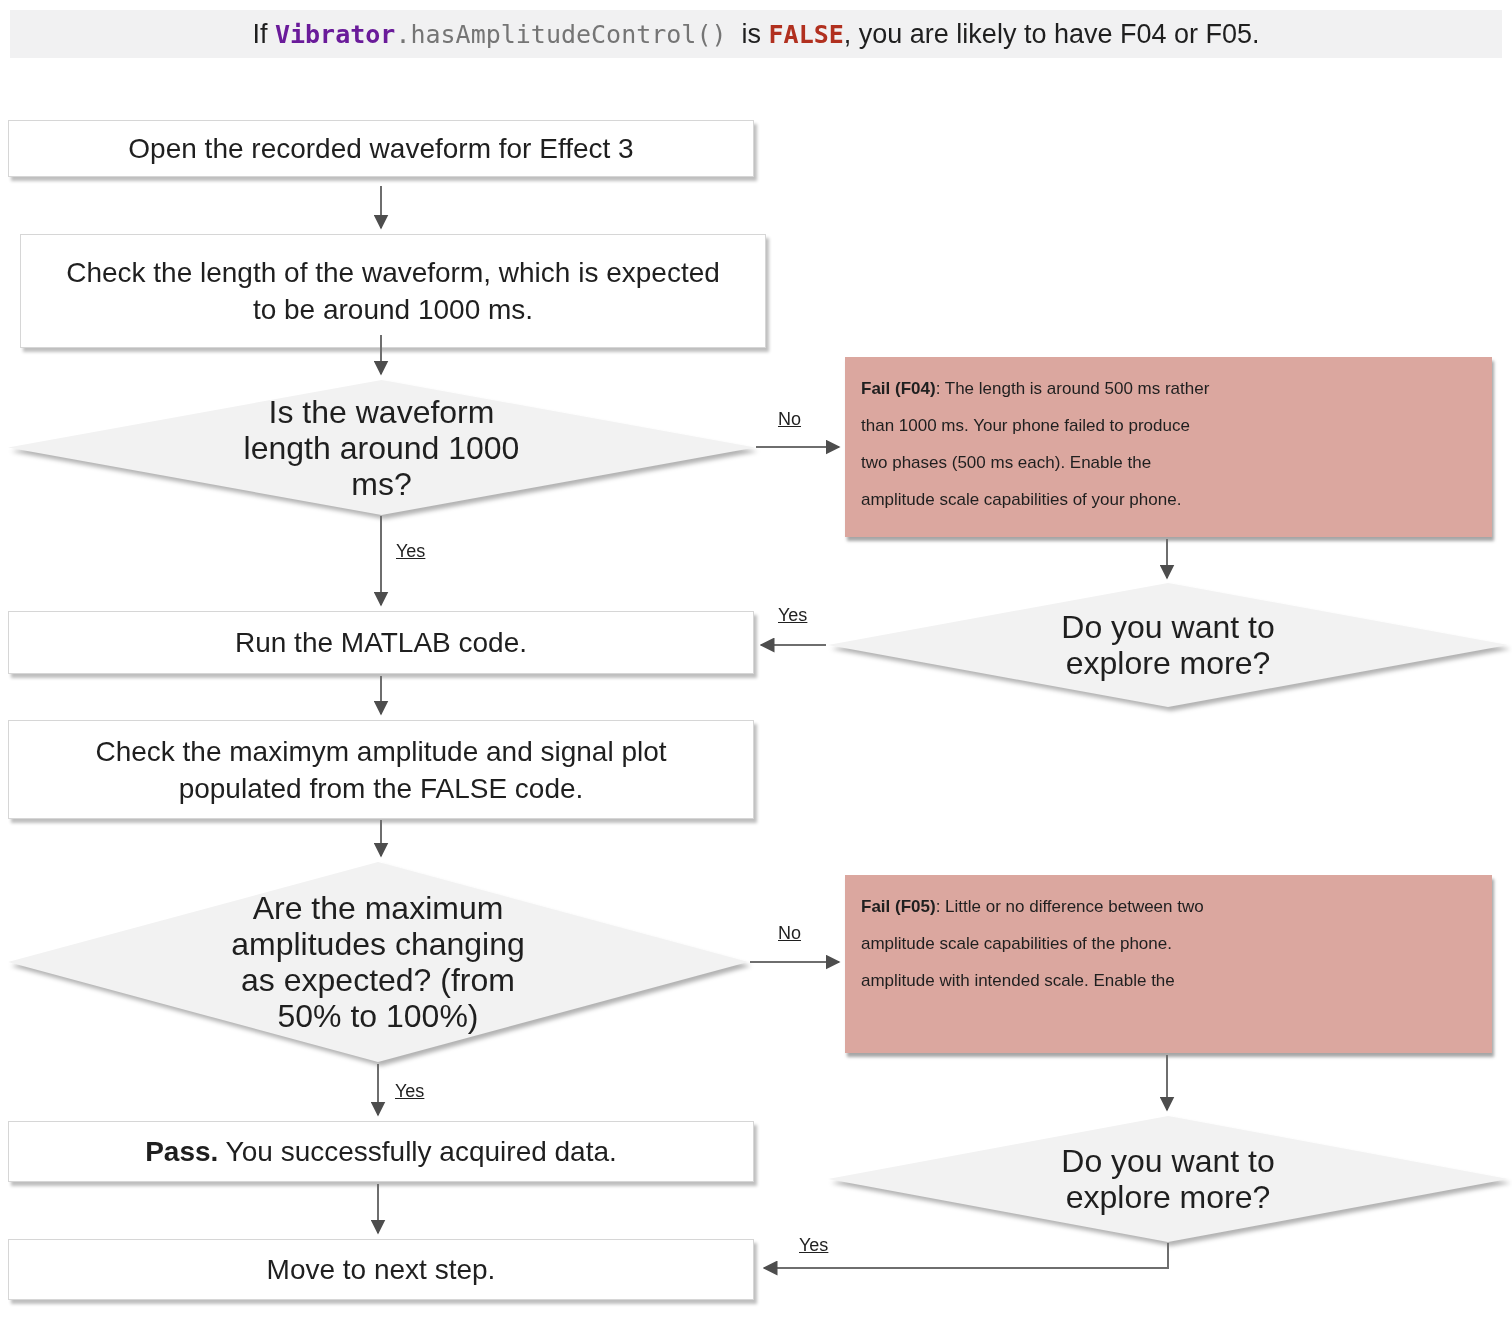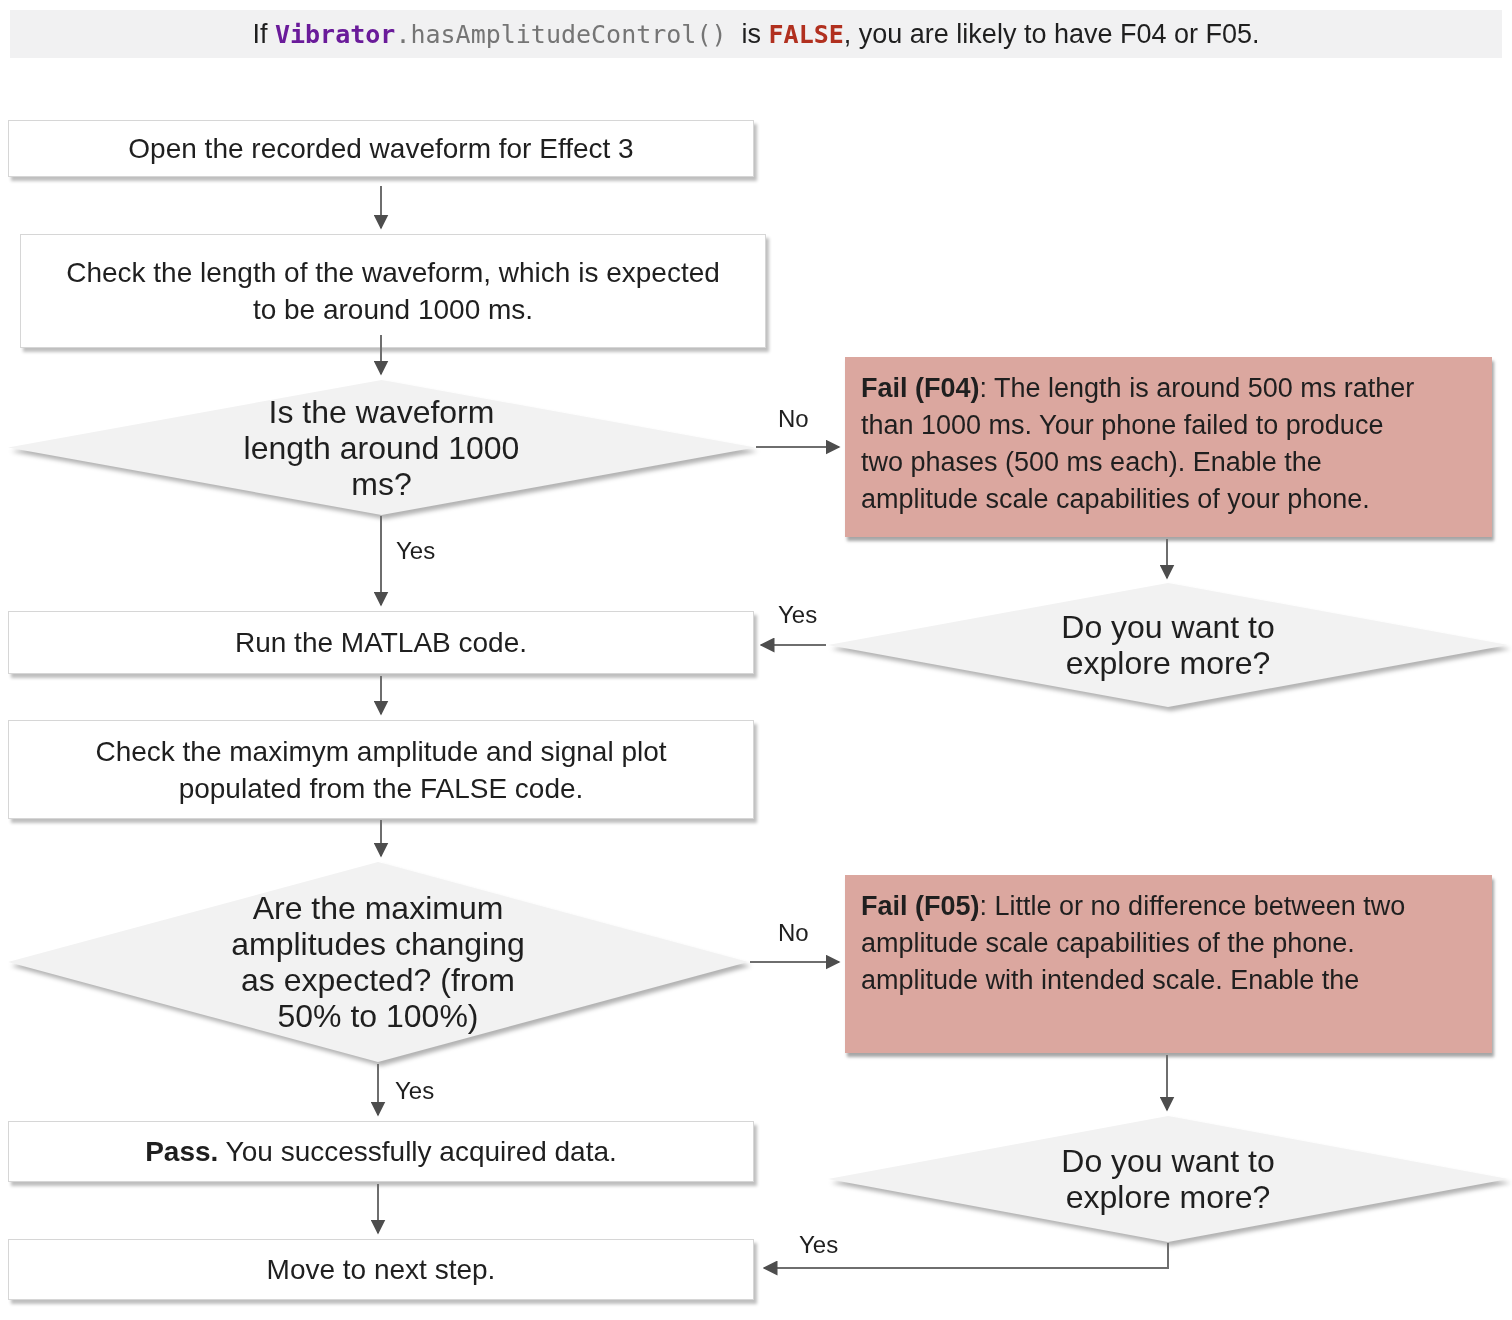--- a/index.html
+++ b/index.html
@@ -44,26 +44,26 @@
   }
   .diamond-inner{
     width:100%;height:100%;background:var(--diamond-bg);
     clip-path:polygon(50% 0, 100% 50%, 50% 100%, 0 50%);
     display:flex;align-items:center;justify-content:center;
     text-align:center;font-size:32px;line-height:36px;
   }
   .fail{
     position:absolute;background:var(--fail-bg);
     box-shadow:2px 4px 3px rgba(0,0,0,0.35);
-    padding:13px 16px;font-size:27px;line-height:37px;text-align:left;
+    padding:13px 16px;font-size:17px;line-height:37px;text-align:left;
   }
   .arrows{position:absolute;left:0;top:0;width:1512px;height:1320px;pointer-events:none;}
   .arrows line,.arrows polyline{stroke:var(--arrow);stroke-width:2;fill:none;}
   .arrows .head{fill:var(--arrowhead);}
-  .edge-label{position:absolute;font-size:24px;line-height:30px;}
+  .edge-label{position:absolute;font-size:18px;line-height:30px;text-decoration:underline;}
   b{font-weight:bold;}
 </style>
 </head>
 <body>
 
 <div class="banner">
   <span>If </span><span class="code code-class">Vibrator</span><span class="code code-method">.hasAmplitudeControl()</span><span>  is </span><span class="code code-false">FALSE</span><span>, you are likely to have F04 or F05.</span>
 </div>
 
 <div class="box" style="left:8px;top:120px;width:746px;height:57px;">

